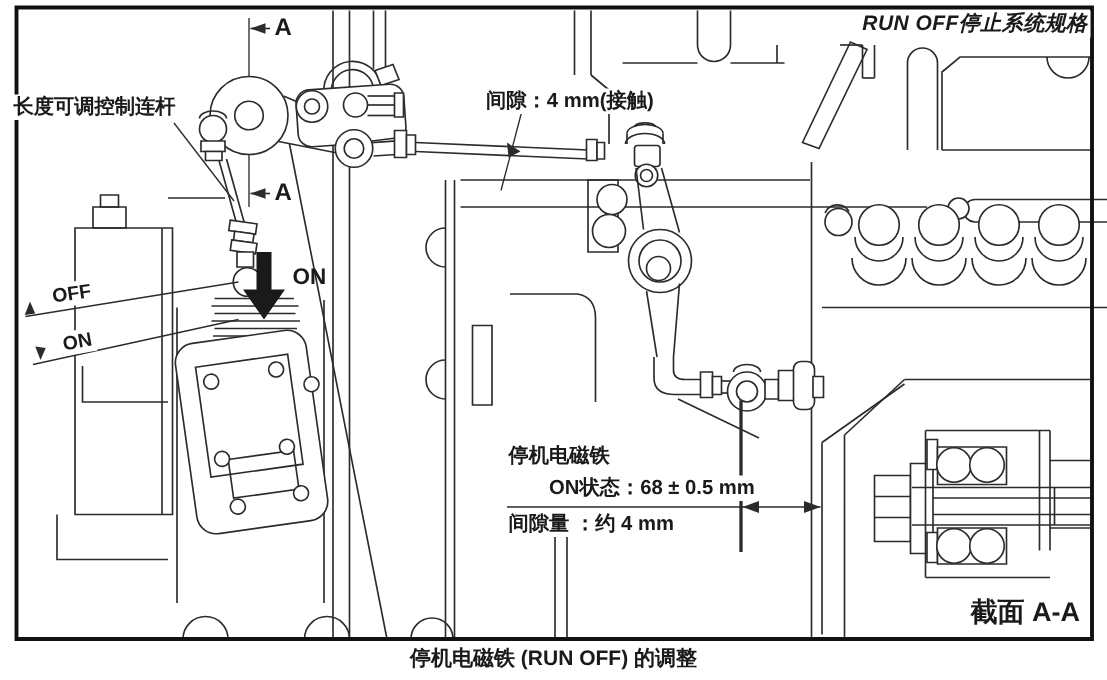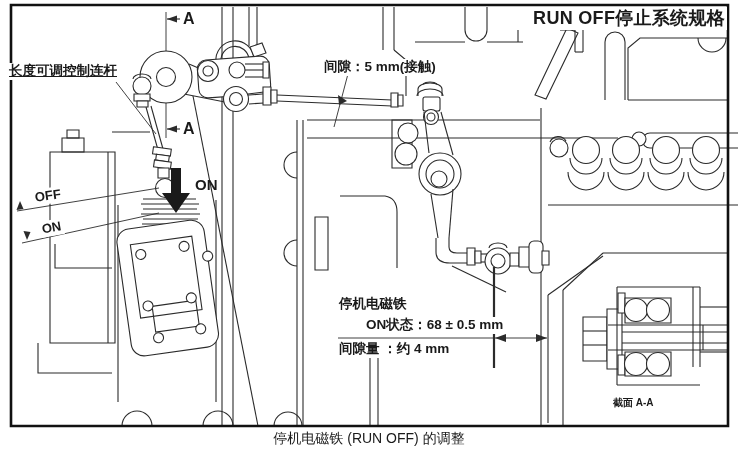--- a/index.html
+++ b/index.html
@@ -18,26 +18,26 @@
   .ln{fill:none;stroke:var(--line);stroke-width:1.1;}
   .wf{fill:#fff;stroke:var(--line);stroke-width:1.1;}
   .thick{fill:none;stroke:var(--line);stroke-width:2.2;}
   .thin{fill:none;stroke:var(--line);stroke-width:0.9;}
   .solid{fill:var(--line);stroke:none;}
   .lbl{
     position:absolute;white-space:nowrap;background:var(--bg);
     font-size:13.5px;font-weight:600;line-height:1.25;padding:0 2px;
   }
   .lbl.latin{font-weight:700;}
-  .title{font-size:18px;letter-spacing:.3px;}
+  .title{font-size:14px;letter-spacing:.3px;font-style:italic;}
   .amark{font-size:16px;font-weight:700;background:transparent;}
   .rot{transform-origin:left center;}
   .caption{
     position:absolute;left:0;right:0;top:430px;text-align:center;
-    font-size:14px;font-weight:400;background:transparent;
+    font-size:14px;font-weight:700;background:transparent;
   }
 </style>
 </head>
 <body>
 
 <div class="stage">
 
 <svg width="738" height="453" viewBox="0 0 738 453">
 
   <g>
@@ -294,30 +294,30 @@
   </g>
 
   <rect x="11" y="5" width="717" height="421" fill="none" stroke="var(--border)" stroke-width="2.6"></rect>
 </svg>
 
 <div class="lbl title" style="right:11px;top:7px;">RUN OFF停止系统规格</div>
 
 <div class="lbl amark" style="left:181px;top:9px;">A</div>
 <div class="lbl amark" style="left:181px;top:119px;">A</div>
 
-<div class="lbl" style="left:7px;top:63px;text-decoration:underline;">长度可调控制连杆</div>
-
-<div class="lbl" style="left:322px;top:59px;">间隙：5 mm(接触)</div>
+<div class="lbl" style="left:7px;top:63px;">长度可调控制连杆</div>
+
+<div class="lbl" style="left:322px;top:59px;">间隙：4 mm(接触)</div>
 
 <div class="lbl latin rot" style="left:33px;top:190px;font-size:13px;transform:rotate(-8deg);">OFF</div>
 <div class="lbl latin rot" style="left:40px;top:222px;font-size:13px;transform:rotate(-10deg);">ON</div>
 
 <div class="lbl latin" style="left:193px;top:176px;font-size:15px;background:transparent;">ON</div>
 
 <div class="lbl" style="left:337px;top:296px;text-align:right;">停机电磁铁</div>
 <div class="lbl" style="left:337px;top:317px;margin-left:27px;">ON状态：68 ± 0.5 mm</div>
 <div class="lbl" style="left:337px;top:341px;">间隙量 ：约 4 mm</div>
 
-<div class="lbl" style="left:611px;top:397px;font-size:10px;">截面 A-A</div>
+<div class="lbl" style="left:645px;top:397px;font-size:18px;">截面 A-A</div>
 
 <div class="caption">停机电磁铁 (RUN OFF) 的调整</div>
 
 </div>
 
 </body></html>

